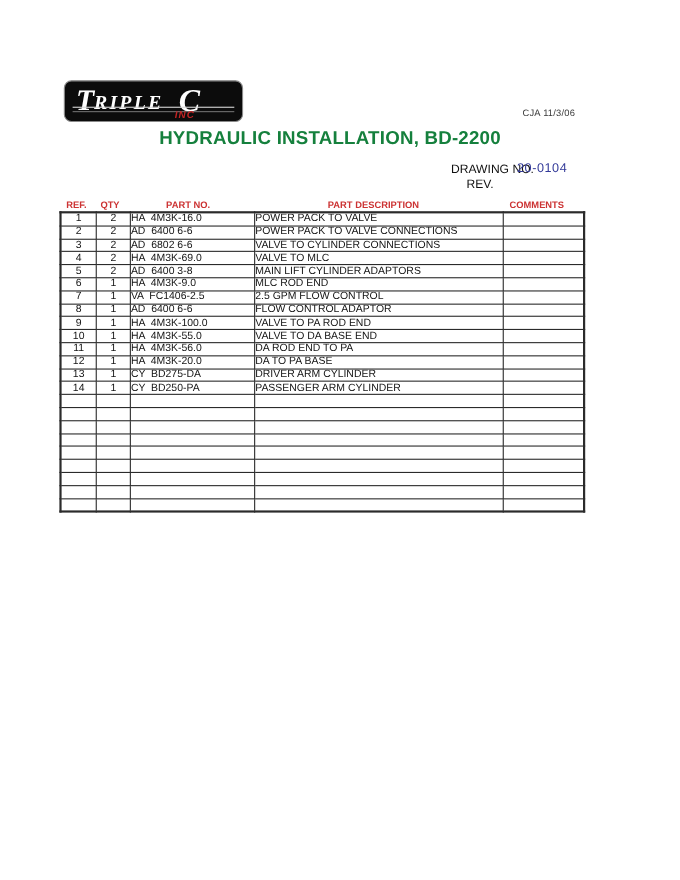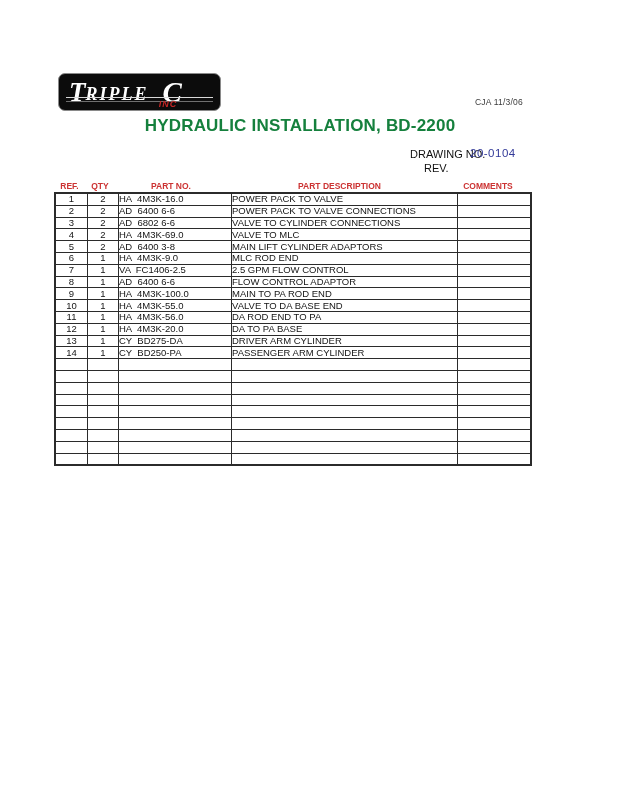--- a/index.html
+++ b/index.html
@@ -169,21 +169,21 @@
           <td class="c-ref">8</td>
           <td class="c-qty">1</td>
           <td class="c-part">AD  6400 6-6</td>
           <td class="c-desc">FLOW CONTROL ADAPTOR</td>
           <td class="c-com"></td>
         </tr>
         <tr>
           <td class="c-ref">9</td>
           <td class="c-qty">1</td>
           <td class="c-part">HA  4M3K-100.0</td>
-          <td class="c-desc">MAIN TO PA ROD END</td>
+          <td class="c-desc">VALVE TO PA ROD END</td>
           <td class="c-com"></td>
         </tr>
         <tr>
           <td class="c-ref">10</td>
           <td class="c-qty">1</td>
           <td class="c-part">HA  4M3K-55.0</td>
           <td class="c-desc">VALVE TO DA BASE END</td>
           <td class="c-com"></td>
         </tr>
         <tr>

